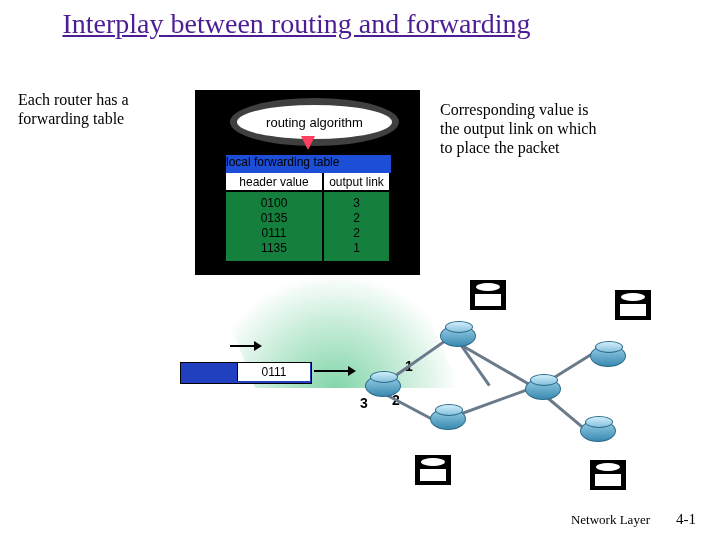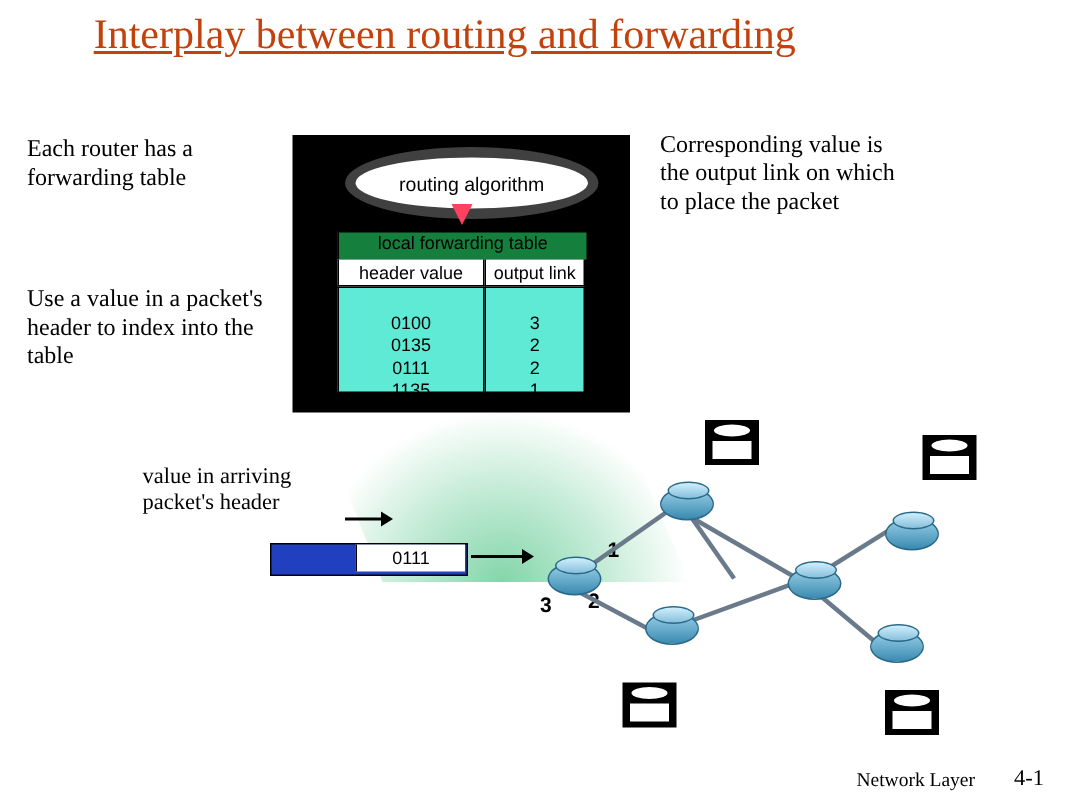--- a/index.html
+++ b/index.html
@@ -1,29 +1,29 @@
 <!DOCTYPE html>
 <html><head>
 <meta charset="utf-8">
 <style>
   html,body{margin:0;padding:0;width:720px;height:540px;background:#fff;font-family:"Comic Sans MS","Comic Sans",cursive;color:#000;}
   .slide{position:relative;width:720px;height:540px;}
-  .title{position:absolute;top:8px;left:0;width:593px;text-align:center;font-size:28px;color:#c2410c;text-decoration:underline;}
+  .title{position:absolute;top:8px;left:0;width:593px;text-align:center;font-size:28px;color:#4c1d95;text-decoration:underline;}
   .note-left-1{position:absolute;top:90px;left:18px;width:160px;font-size:16px;line-height:1.2;}
   .note-left-2{position:absolute;top:190px;left:18px;width:160px;font-size:16px;line-height:1.2;}
-  .note-right{position:absolute;top:87px;left:440px;width:170px;font-size:16px;line-height:1.2;}
+  .note-right{position:absolute;top:100px;left:440px;width:170px;font-size:16px;line-height:1.2;}
   .router-box{position:absolute;top:90px;left:195px;width:225px;height:185px;background:#000;}
   .algo-oval{position:absolute;top:8px;left:35px;width:155px;height:34px;background:#fff;border:7px solid #404040;border-radius:50%;display:flex;align-items:center;justify-content:center;font-family:Arial,sans-serif;font-size:13px;}
   .down-arrow{position:absolute;top:46px;left:106px;width:0;height:0;border-left:7px solid transparent;border-right:7px solid transparent;border-top:14px solid #ff4060;}
-  .fwd-label{position:absolute;top:64px;left:30px;width:165px;height:18px;background:#15803d;border:1px solid #000;font-family:Arial,sans-serif;font-size:12px;text-align:center;}
+  .fwd-label{position:absolute;top:64px;left:30px;width:165px;height:18px;background:#1d4ed8;border:1px solid #000;font-family:Arial,sans-serif;font-size:12px;text-align:left;}
   .fwd-head{position:absolute;top:83px;left:30px;width:165px;height:18px;display:flex;font-family:Arial,sans-serif;font-size:12px;}
   .fwd-head div{background:#ffffff;border:1px solid #000;border-top:none;display:flex;align-items:center;justify-content:center;}
   .hv{width:96px;} .ol{width:65px;}
   .fwd-body{position:absolute;top:102px;left:30px;width:165px;height:70px;display:flex;font-family:Arial,sans-serif;font-size:12px;}
-  .fwd-body .col{background:#5eead4;border:1px solid #000;border-top:none;padding:16px 0;text-align:center;line-height:1.25;}
+  .fwd-body .col{background:#15803d;border:1px solid #000;border-top:none;padding:4px 0;text-align:center;line-height:1.25;}
   .fwd-body .hv{width:96px;} .fwd-body .ol{width:65px;}
   .beam{position:absolute;top:273px;left:210px;width:250px;height:115px;background:radial-gradient(ellipse at 50% 100%,rgba(30,180,100,0.55)0%,rgba(30,180,100,0.25)40%,rgba(30,180,100,0)70%);clip-path:polygon(0 0,80% 0,100% 100%,18% 100%);}
   .val-note{position:absolute;top:310px;left:95px;width:140px;font-size:15px;line-height:1.15;}
   .val-arrow{position:absolute;top:345px;left:230px;width:30px;height:2px;background:#000;}
   .val-arrow:after{content:"";position:absolute;right:-2px;top:-4px;border-left:8px solid #000;border-top:5px solid transparent;border-bottom:5px solid transparent;}
   .packet{position:absolute;top:362px;left:180px;width:130px;height:20px;background:#2040c0;border:1px solid #000;}
   .packet-hdr{position:absolute;top:0;left:56px;width:72px;height:18px;background:#fff;border-left:1px solid #000;text-align:center;font-family:Arial,sans-serif;font-size:12px;line-height:18px;}
   .pkt-arrow{position:absolute;top:370px;left:314px;width:40px;height:2px;background:#000;}
   .pkt-arrow:after{content:"";position:absolute;right:-2px;top:-4px;border-left:8px solid #000;border-top:5px solid transparent;border-bottom:5px solid transparent;}
   .port-1{position:absolute;top:358px;left:405px;font-family:Arial,sans-serif;font-size:14px;font-weight:bold;}
@@ -39,21 +39,20 @@
   .footer-label{position:absolute;bottom:12px;right:70px;font-size:13px;}
   .footer-num{position:absolute;bottom:12px;right:24px;font-size:15px;}
 </style>
 </head>
 <body>
 <div class="slide">
 
 <div class="title">Interplay between routing and forwarding</div>
 
 <div class="note-left-1">Each router has a forwarding table</div>
-<div class="note-left-2">Use a value in a packet's header to index into the table</div>
 <div class="note-right">Corresponding value is the output link on which to place the packet</div>
 
 <div class="beam"></div>
 
 <div class="router-box">
   <div class="algo-oval">routing algorithm</div>
   <div class="down-arrow"></div>
   <div class="fwd-label">local forwarding table</div>
   <div class="fwd-head">
     <div class="hv">header value</div>
@@ -68,21 +67,20 @@
     </div>
     <div class="col ol">
       <div>3</div>
       <div>2</div>
       <div>2</div>
       <div>1</div>
     </div>
   </div>
 </div>
 
-<div class="val-note">value in arriving packet's header</div>
 <div class="val-arrow"></div>
 
 <div class="packet">
   <div class="packet-hdr">0111</div>
 </div>
 <div class="pkt-arrow"></div>
 
 <div class="port-1">1</div>
 <div class="port-2">2</div>
 <div class="port-3">3</div>

